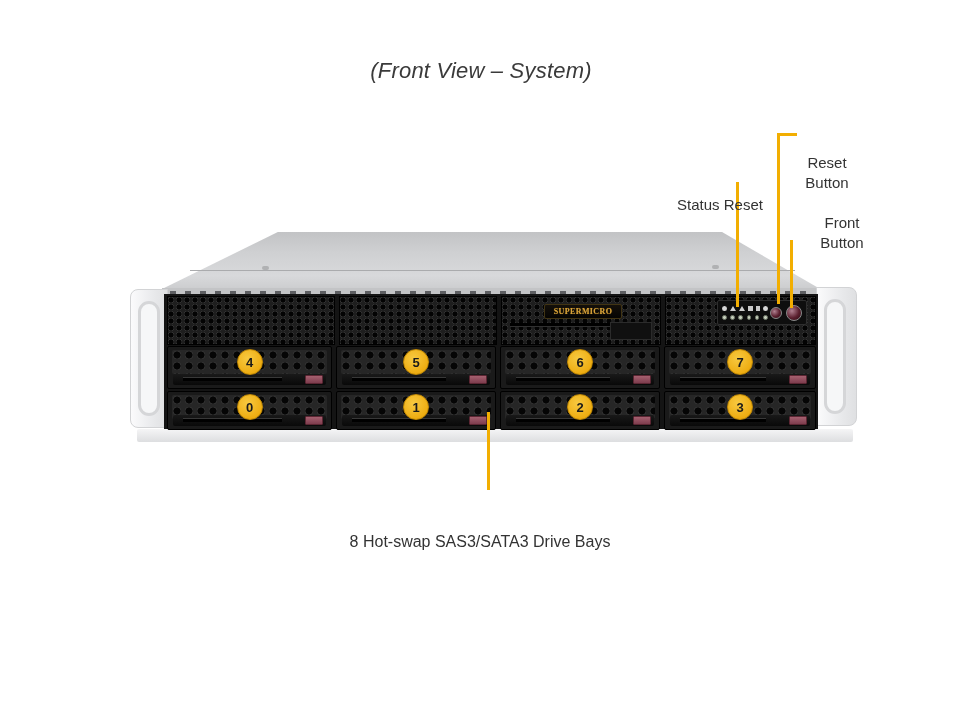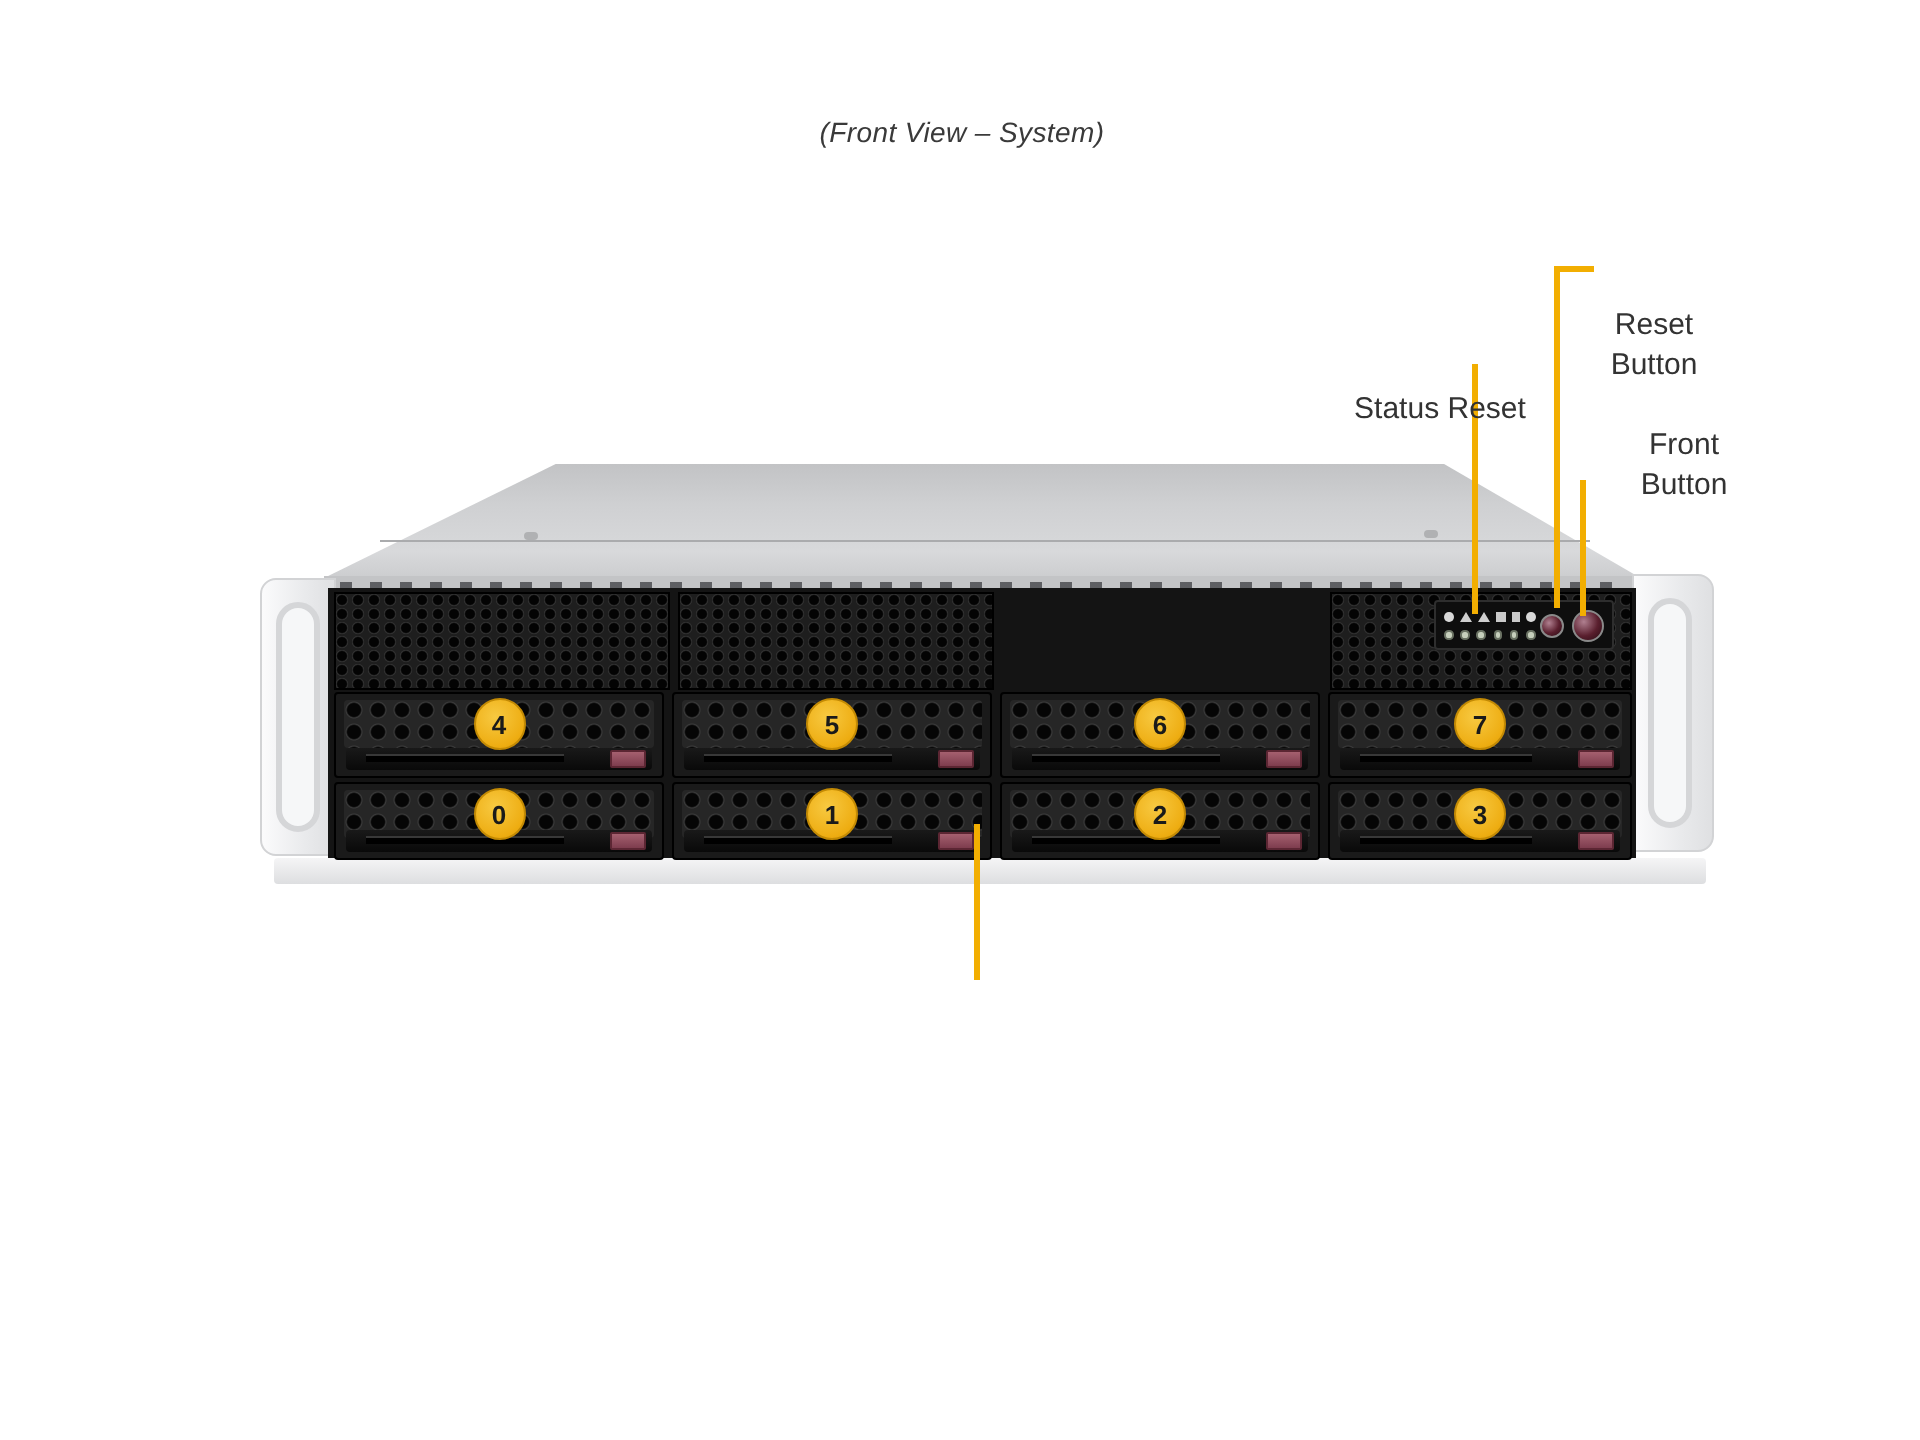--- a/index.html
+++ b/index.html
@@ -2,21 +2,21 @@
 <html><head>
 <meta charset="utf-8">
 <style>
   * { margin:0; padding:0; box-sizing:border-box; }
   html,body { width:960px; height:720px; background:#ffffff; overflow:hidden;
               font-family:"Liberation Sans", sans-serif; }
   .stage { position:relative; width:960px; height:720px; background:#fff; }
 
   
   .fig-title { position:absolute; left:300px; top:58px; width:362px; text-align:center;
-               font-size:14px; font-style:italic; color:#3a3a3a; letter-spacing:.2px; }
+               font-size:22px; font-style:italic; color:#3a3a3a; letter-spacing:.2px; }
   .callout-label { position:absolute; color:#333; font-size:15px; line-height:20px; text-align:center;margin-top:35px; }
   .lbl-reset  { left:786px; top:118px; width:82px; }
   .lbl-status { left:664px; top:160px; width:112px; white-space:nowrap; }
   .lbl-power  { left:801px; top:178px; width:82px; }
   .lbl-bays   { left:280px; top:497px; width:400px; font-size:16px; color:#333; }
 
   
   .cline { position:absolute; background:#F2AE01; }
   .ln-status { left:736px; top:182px; width:3px; height:125px; }
   .ln-reset-h{ left:777px; top:133px; width:20px; height:3px; }
@@ -125,20 +125,27 @@
   </div>
   <div class="ear ear-right">
     <div class="ear-groove"></div>
   </div>
 
   <div class="front-face"></div>
   <div class="bottom-rail"></div>
 
   <div class="vent-sec sec-1"></div>
   <div class="vent-sec sec-2"></div>
+  <div class="vent-sec sec-3">
+    <div class="logo-plate">
+      <span class="logo-text">SUPERMICRO</span>
+    </div>
+    <div class="media-slot"></div>
+    <div class="media-blank"></div>
+  </div>
   <div class="vent-sec sec-4"></div>
 
   <div class="control-panel">
     <div class="cp-icons">
       <span class="cp-ic ic-dot"></span>
       <span class="cp-ic ic-tri"></span>
       <span class="cp-ic ic-tri"></span>
       <span class="cp-ic ic-sq"></span>
       <span class="cp-ic ic-sq"></span>
       <span class="cp-ic ic-dot"></span>
@@ -229,14 +236,15 @@
 
   <div class="callout-label lbl-reset">
     <div>Reset</div>
     <div>Button</div>
   </div>
   <div class="callout-label lbl-status">Status Reset</div>
   <div class="callout-label lbl-power">
     <div>Front</div>
     <div>Button</div>
   </div>
+  <div class="callout-label lbl-bays">8 Hot-swap SAS3/SATA3 Drive Bays</div>
 
 </div>
 
 </body></html>

